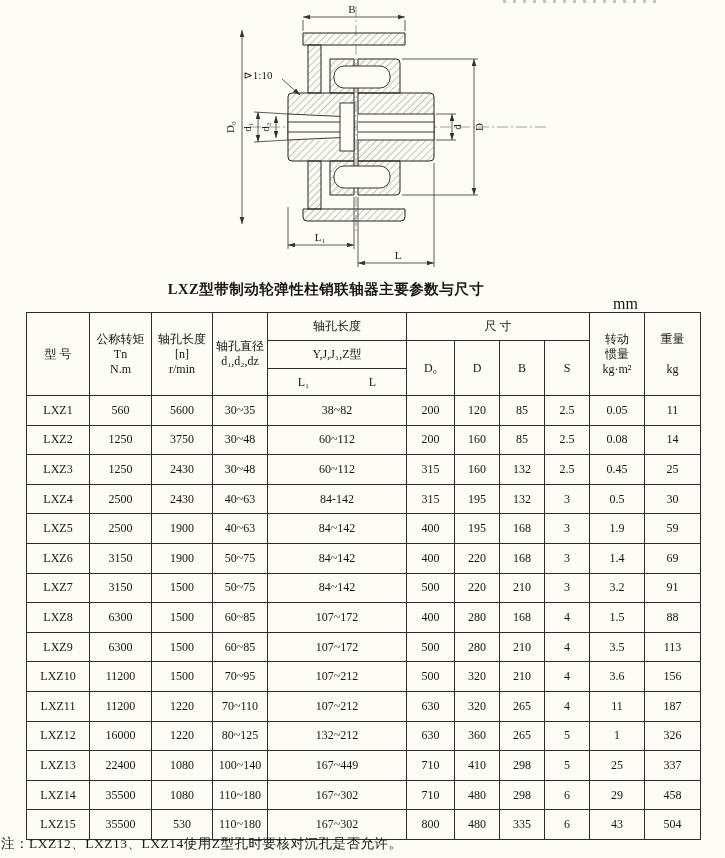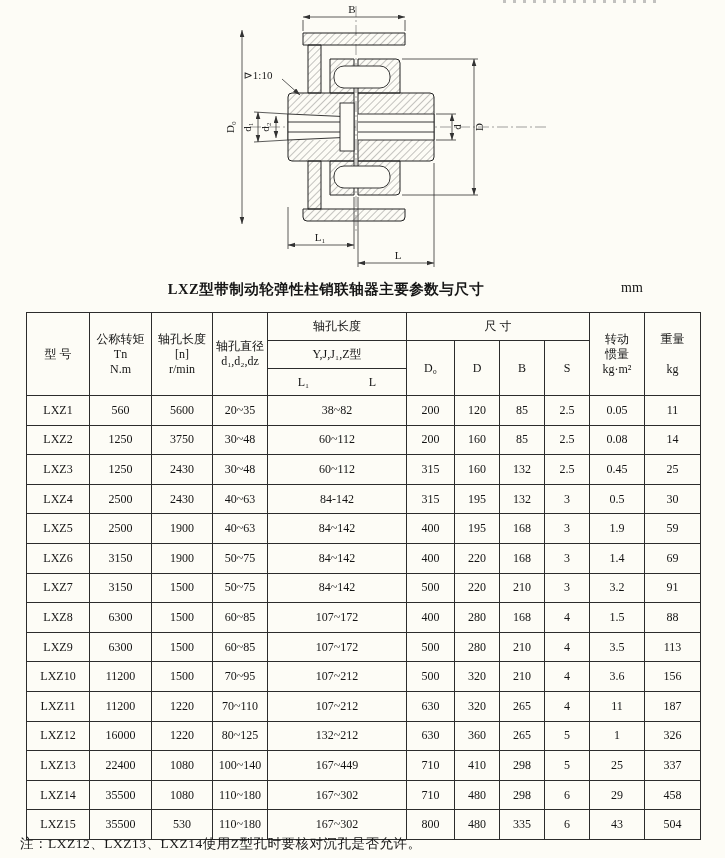--- a/index.html
+++ b/index.html
@@ -18,39 +18,39 @@
   
   .drawing{position:absolute;left:0;top:0;width:725px;height:278px;}
   .drawing svg{display:block;}
   .dimtext{font-family:"Liberation Serif","DejaVu Serif",serif;font-size:11px;fill:#222;}
   
   .title-row{position:absolute;left:0;top:280px;width:652px;height:18px;text-decoration:underline;}
   .doc-title{
     position:absolute;left:0;right:0;text-align:center;
     font-size:14.5px;font-weight:700;letter-spacing:.5px;
   }
-  .unit-label{position:absolute;left:613px;top:0;font-size:14px;font-weight:400;margin-left:8px;}
+  .unit-label{position:absolute;left:613px;top:15px;font-size:16px;font-weight:400;}
   
   table.params{
     position:absolute;left:26px;top:312px;width:675px;
     border-collapse:collapse;table-layout:fixed;
     font-size:12px;color:#141414;
   }
   table.params th,table.params td{
     border:1px solid #2c2c2c;text-align:center;vertical-align:middle;
     padding:0;font-weight:400;line-height:1.25;
   }
   table.params thead tr{height:28px;}
   table.params thead tr.h3{height:27px;}
   table.params tbody td{height:28.6px;}
   .th-multi{white-space:pre-line;}
   .lrow{display:flex;justify-content:space-around;align-items:center;}
   .lrow span{display:inline-block;}
   
-  .note{position:absolute;left:20px;top:835px;font-size:13.5px;letter-spacing:.5px;}
+  .note{position:absolute;left:1px;top:835px;font-size:13.5px;letter-spacing:.5px;}
 </style>
 </head>
 <body>
 
 <div class="crop-fragment"></div>
 
 <div class="drawing">
 <svg width="725" height="278" viewBox="0 0 725 278">
   <defs>
     <pattern id="h" width="5" height="5" patternUnits="userSpaceOnUse" patternTransform="rotate(45)">
@@ -202,21 +202,21 @@
           <span>L</span>
         </div>
       </th>
     </tr>
   </thead>
   <tbody>
       <tr>
         <td>LXZ1</td>
         <td>560</td>
         <td>5600</td>
-        <td>20~35</td>
+        <td>30~35</td>
         <td>38~82</td>
         <td>200</td>
         <td>120</td>
         <td>85</td>
         <td>2.5</td>
         <td>0.05</td>
         <td>11</td>
       </tr>
       <tr>
         <td>LXZ2</td>

